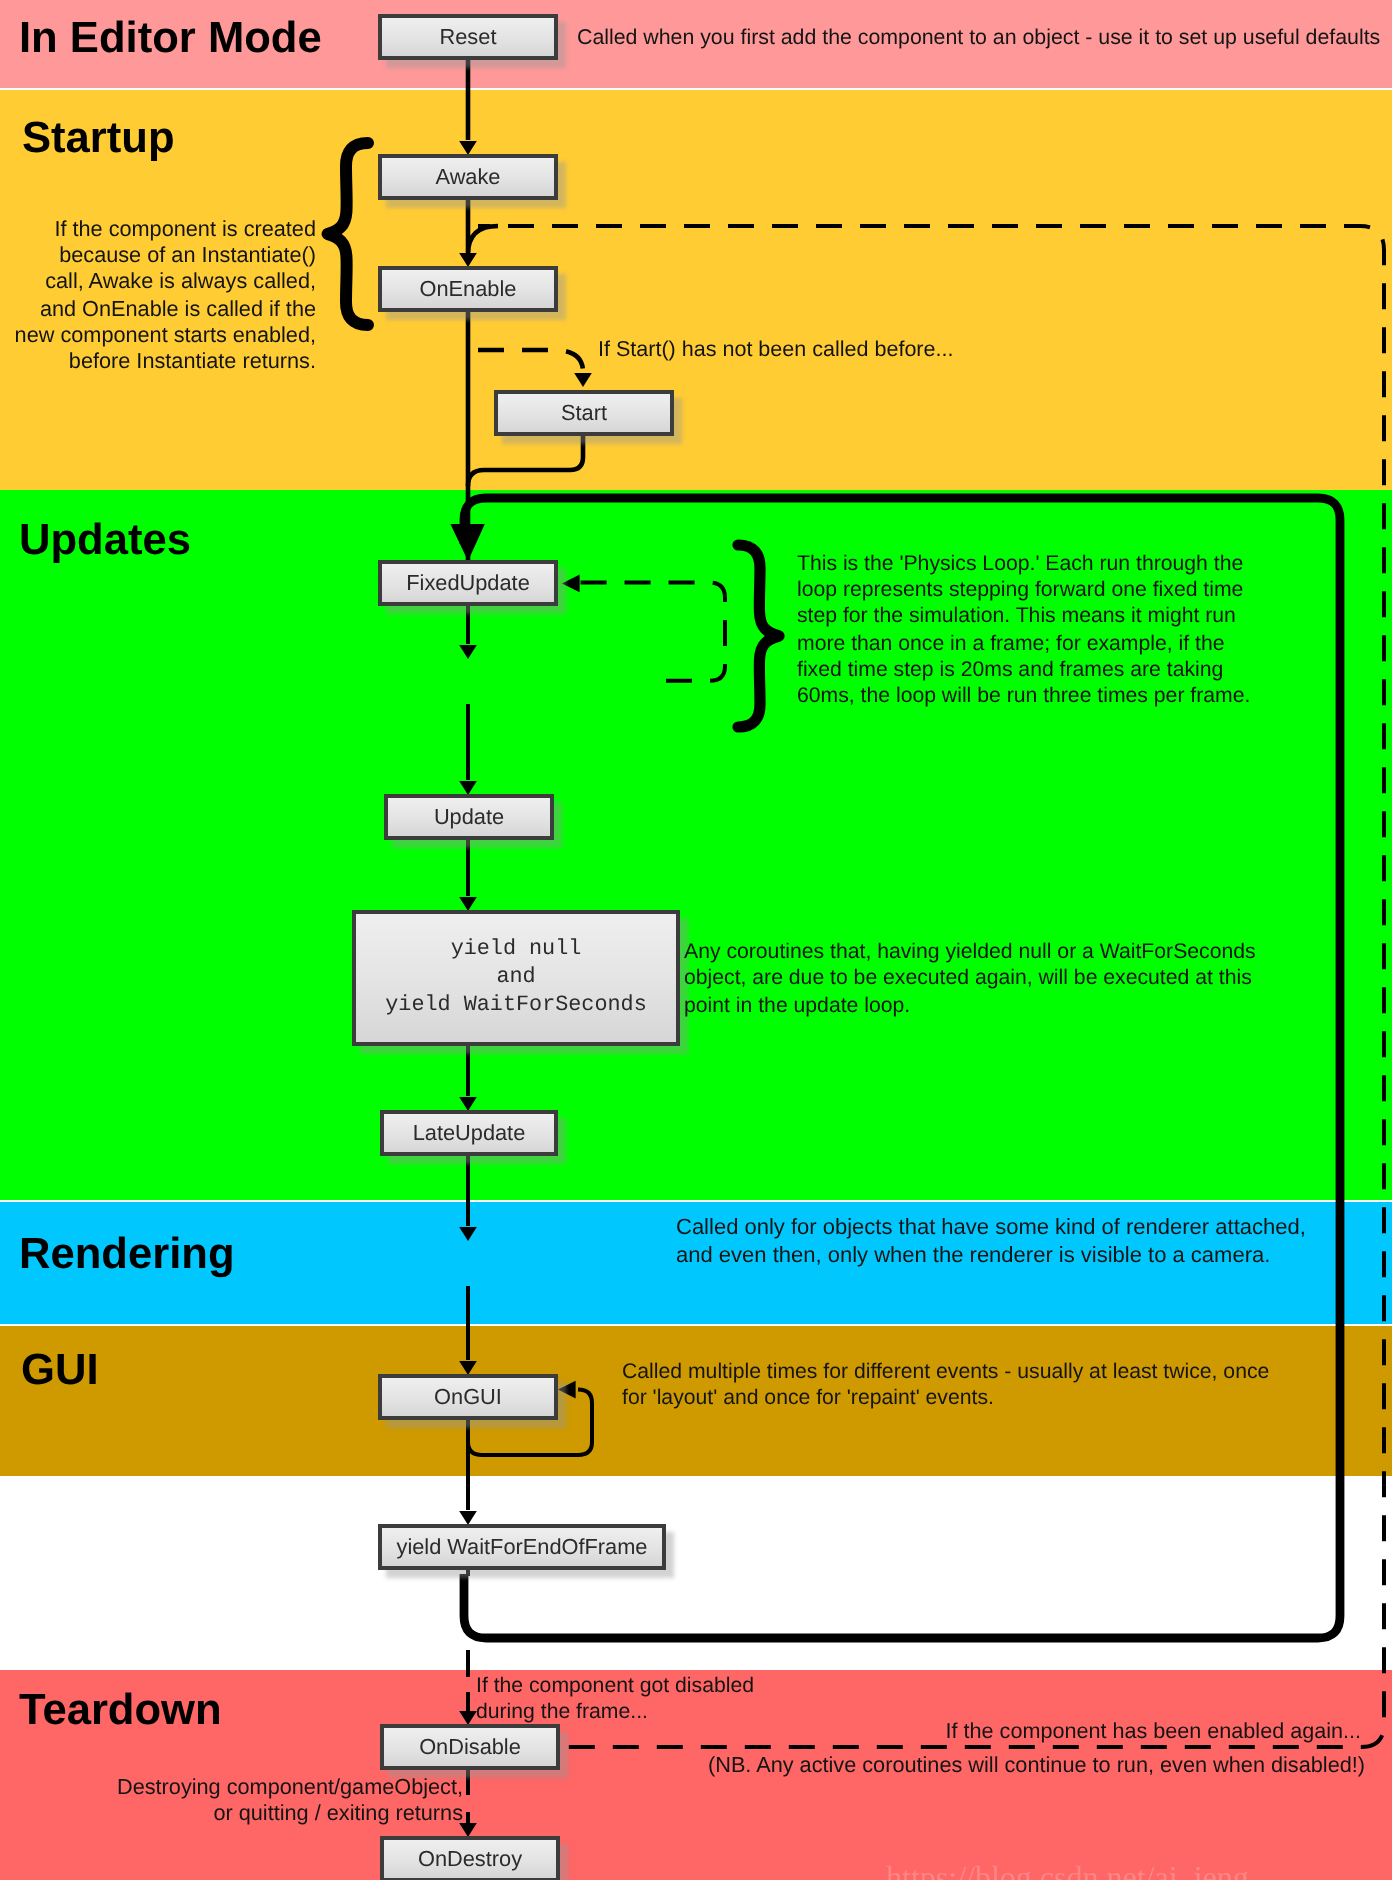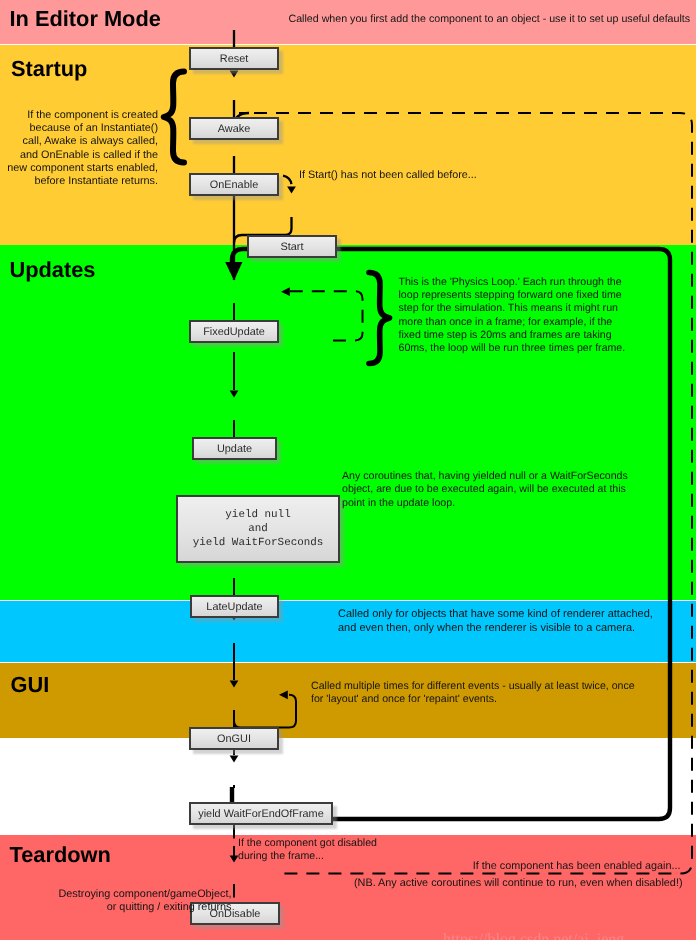--- a/index.html
+++ b/index.html
@@ -11,21 +11,21 @@
   .band{position:absolute;left:0;width:696px;}
   .phase-label{position:absolute;font-weight:bold;color:#000;letter-spacing:0px;}
   svg#flow{position:absolute;left:0;top:0;width:696px;height:940px;}
   .note{position:absolute;color:#141414;font-size:10.6px;line-height:13px;
         white-space:pre;}
   .nodebox{position:absolute;box-sizing:border-box;border:2px solid #3c3c3c;
      background:linear-gradient(180deg,#efefef 0%,#eaeaea 22%,#e4e4e4 52%,#dcdcdc 80%,#d6d6d6 100%);
      box-shadow:4px 4px 2px rgba(150,150,150,0.42);
      display:flex;align-items:center;justify-content:center;
      font-size:10.9px;color:#2b2b2b;text-align:center;line-height:14px;
-     white-space:pre;margin-top:40px;}
+     white-space:pre;}
   .wm{position:absolute;color:rgba(255,134,134,1);font-size:16px;
       font-family:"Liberation Serif",serif;white-space:nowrap;}
 </style>
 </head>
 <body>
 
 <div id="root">
 
   <div class="band" style="top:0px;height:43.5px;background:#FF9999;"></div>
   <div class="band" style="top:44.5px;height:200px;background:#FFCC33;"></div>
@@ -33,20 +33,21 @@
   <div class="band" style="top:601px;height:61px;background:#00C8FF;"></div>
   <div class="band" style="top:662.5px;height:75.5px;background:#CE9A00;"></div>
   <div class="band" style="top:738px;height:97px;background:#FFFFFF;"></div>
   <div class="band" style="top:835px;height:105px;background:#FF6666;"></div>
 
   <div class="wm" style="left:443px;top:931px;">https://blog.csdn.net/ai_jeng</div>
 
   <div class="phase-label" style="left:9.5px;top:5.5px;font-size:21.8px;">In Editor Mode</div>
   <div class="phase-label" style="left:11px;top:55.8px;font-size:21.8px;">Startup</div>
   <div class="phase-label" style="left:9.5px;top:256.5px;font-size:21.8px;">Updates</div>
+  <div class="phase-label" style="left:9.5px;top:613.5px;font-size:21.8px;">Rendering</div>
   <div class="phase-label" style="left:10.5px;top:671.8px;font-size:21.8px;">GUI</div>
   <div class="phase-label" style="left:9.5px;top:842px;font-size:21.8px;">Teardown</div>
 
   <svg id="flow" viewBox="0 0 696 940">
     <g fill="none" stroke="#000" stroke-width="2.3" stroke-linecap="butt">
 
       <path d="M234,30 L234,70"></path>
 
       <path d="M234,100 L234,126"></path>
 

